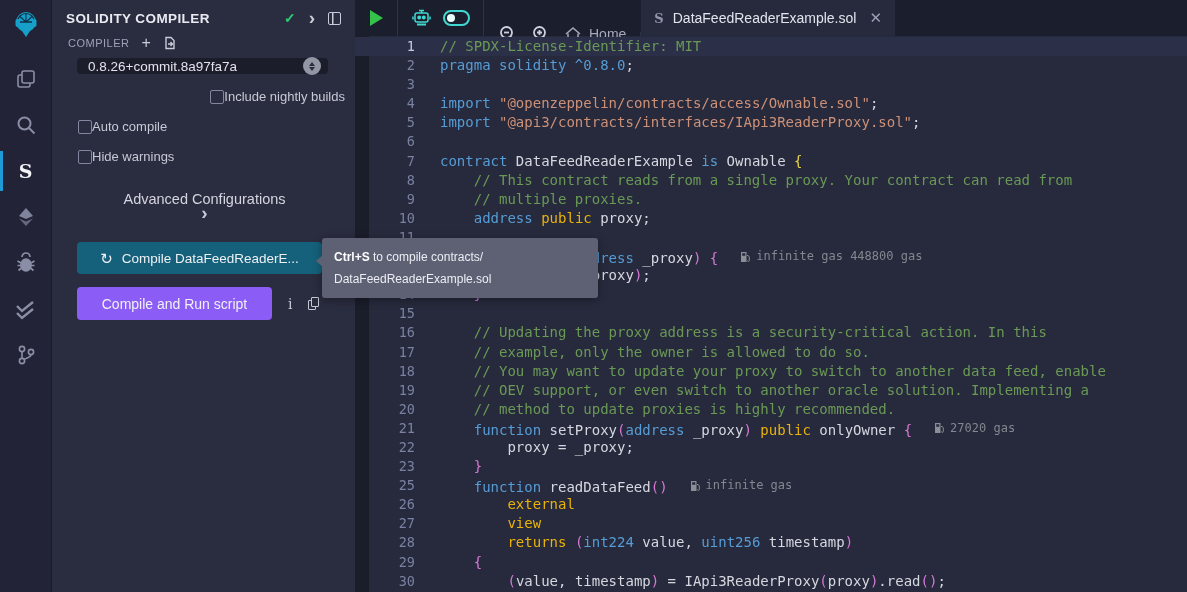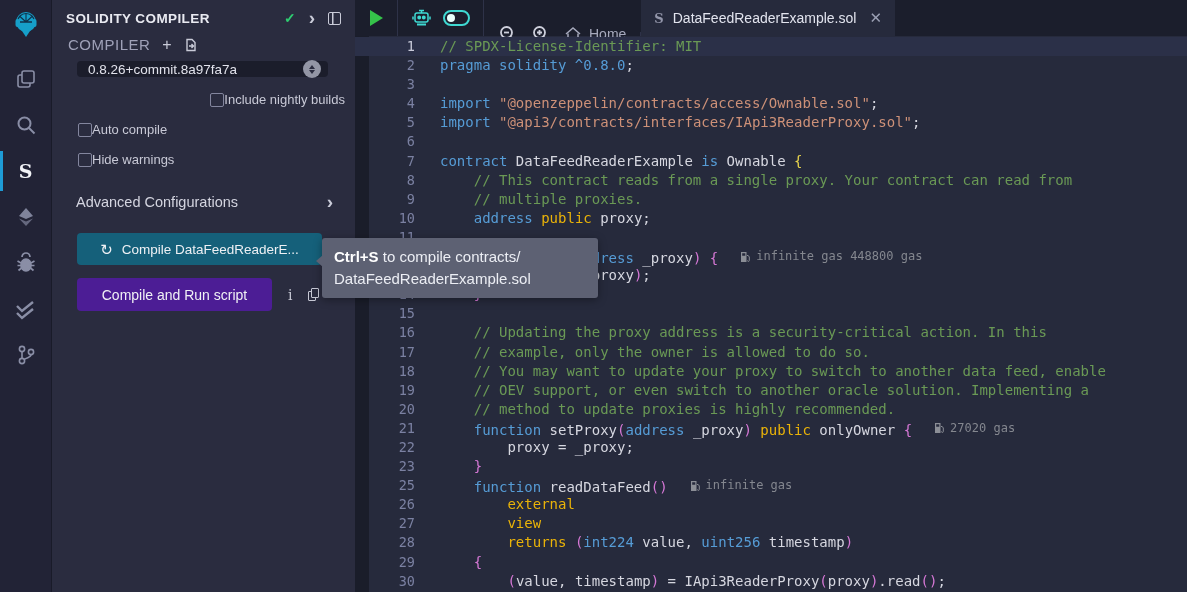--- a/index.html
+++ b/index.html
@@ -27,55 +27,55 @@
     background:#2a2c3f; z-index:5;
   }
   .panel-header { display:flex; align-items:center; padding:10px 14px 4px 14px; }
   .panel-title { font-size:13.5px; font-weight:bold; letter-spacing:.4px; color:#e9eaf1; flex:1; }
   .hdr-icons { display:flex; align-items:center; gap:13px; }
   .check-glyph { color:#2ecc71; font-size:14px; font-weight:bold; }
   .chev { color:#c9cbd8; font-size:19px; line-height:12px; font-weight:bold; }
   .split-box { width:13px; height:13px; border:1.5px solid #c9cbd8; border-radius:2px;
     background:linear-gradient(#c9cbd8,#c9cbd8) no-repeat 35% 0 / 1.5px 100%; }
   .compiler-row { display:flex; align-items:center; gap:12px; padding:6px 14px 0 16px; }
-  .compiler-label { font-size:15px; letter-spacing:.5px; color:#9fa1b8; }
+  .compiler-label { font-size:11px; letter-spacing:.5px; color:#9fa1b8; }
   .plus-glyph { color:#c9cbd8; font-size:16px; line-height:12px; cursor:pointer; }
   .version-select {
     margin:8px 27px 0 25px; width:251px; height:16px; background:#1b1d2b; border-radius:4px;
     display:flex; align-items:center; justify-content:space-between; padding:0 7px 0 11px;
     color:#e2e3ec; font-size:13.5px; cursor:pointer;
   }
   .sel-badge { width:18px; height:18px; border-radius:50%; background:#9396a5; display:flex; flex-direction:column; align-items:center; justify-content:center; gap:1px; }
   .tri-up { width:0; height:0; border-left:3.5px solid transparent; border-right:3.5px solid transparent; border-bottom:4px solid #2a2c3f; }
   .tri-dn { width:0; height:0; border-left:3.5px solid transparent; border-right:3.5px solid transparent; border-top:4px solid #2a2c3f; }
   .cb-row { display:flex; align-items:center; font-size:13px; color:#c8c9d6; }
   .cb-row.right { justify-content:flex-end; padding-right:10px; margin-top:15px; }
   .cb-row.left { padding-left:26px; margin-top:15px; }
   .cb { width:14px; height:14px; border:1px solid #83869e; border-radius:2px; background:transparent; flex:none; cursor:pointer; }
-  .advanced-row { display:flex; align-items:center; justify-content:space-between; margin-top:27px; padding:0 22px 0 24px; cursor:pointer; }
+  .advanced-row { display:flex; align-items:center; justify-content:space-between; margin-top:27px; padding:0 22px 0 24px; cursor:pointer;flex-direction:column; }
   .advanced-label { font-size:14.5px; color:#d4d5e0; }
   .compile-btn {
     margin:23px 0 0 25px; width:245px; height:32px; background:#15607A; border:none; border-radius:4px;
     color:#eef0f4; font-size:13.5px; font-family:inherit; display:flex; align-items:center; justify-content:center; gap:9px; cursor:pointer;
   }
   .refresh-glyph { font-size:15px; line-height:15px; }
   .run-row { display:flex; align-items:center; gap:16px; margin:13px 0 0 25px; }
   .run-btn {
-    width:195px; height:33px; background:#4c1d95; border:none; border-radius:4px;
+    width:195px; height:33px; background:#8b5cf6; border:none; border-radius:4px;
     color:#f0f1f5; font-size:14px; font-family:inherit; cursor:pointer;
   }
   .info-glyph { color:#c6c8d4; font-size:14px; font-family:"DejaVu Serif", serif; }
   .copy-sm { position:relative; width:11px; height:13px; }
   .copy-sm i, .copy-sm b { position:absolute; width:8px; height:10px; border:1.2px solid #c6c8d4; border-radius:1px; }
   .copy-sm i { left:0; bottom:0; } .copy-sm b { right:0; top:0; background:#2a2c3f; }
   
   .tooltip {
     position:absolute; left:322px; top:238px; width:276px; z-index:20;
     background:#5d6173; border-radius:3px; padding:8px 12px; color:#eceef4;
-    font-size:15px; line-height:22px; box-shadow:0 2px 8px rgba(0,0,0,.35);
+    font-size:12px; line-height:22px; box-shadow:0 2px 8px rgba(0,0,0,.35);
   }
   .tooltip::before { content:""; position:absolute; left:-6px; top:17px; border:6px solid transparent; border-left:none; border-right:7px solid #5d6173; }
   .tooltip b { color:#ffffff; }
   
   .editor { position:absolute; left:355px; top:0; right:0; bottom:0; background:#262a3c; }
   .tabbar { position:absolute; left:0; right:0; top:0; height:36px; background:#1b1e2c; display:flex; align-items:stretch; }
   .tb-group { display:flex; align-items:center; border-right:1px solid #2e3248; }
   .tb-group.g1 { width:43px; justify-content:center; }
   .tb-group.g2 { padding:0 13px; gap:11px; }
   .tb-group.g3 { padding:0 14px; gap:13px;margin-top:32px; }

